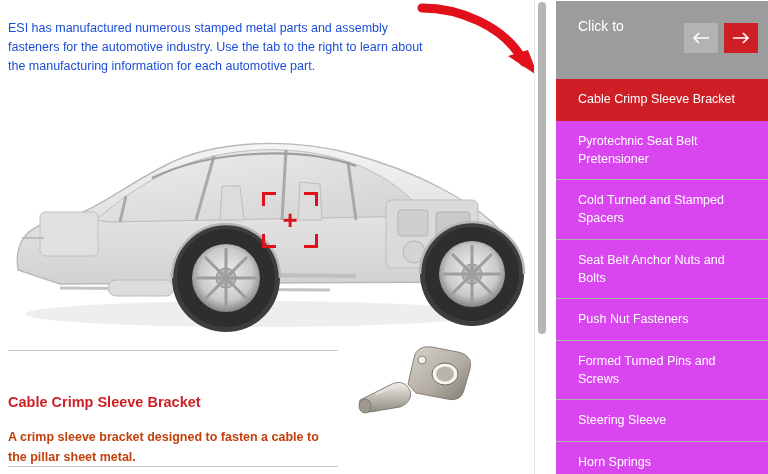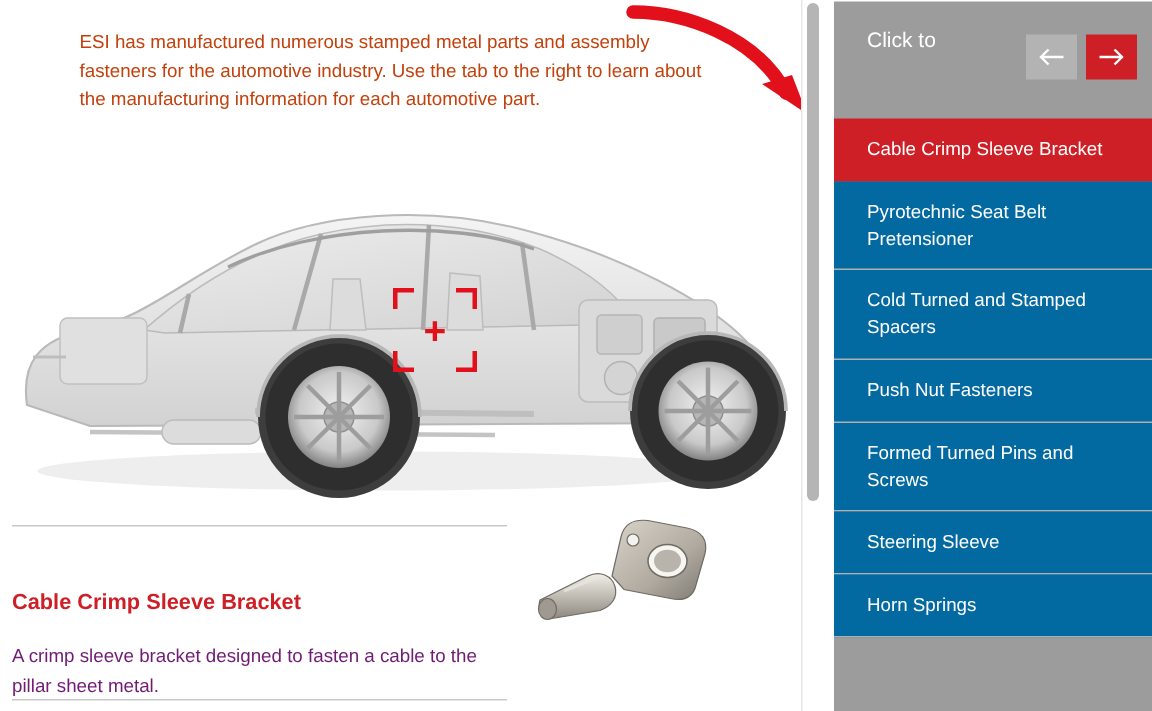--- a/index.html
+++ b/index.html
@@ -23,22 +23,21 @@
     width: 540px; height: 474px;
     background: #ffffff;
     overflow: hidden;
   }
   .intro {
     position: absolute;
     left: 8px; top: 6px;
     width: 420px;
     font-size: 12.5px;
     line-height: 1.55;
-    color: #c2410c;
-    margin-left: 45px;
+    color: #1d4ed8;
   }
 
   
   .car-stage {
     position: absolute;
     left: 0; top: 92px;
     width: 540px; height: 248px;
   }
   .car-svg { display: block; }
 
@@ -92,21 +91,22 @@
     font-size: 14.5px;
     font-weight: 700;
     color: #cf1f26;
   }
   .part-desc {
     position: absolute;
     left: 8px; top: 414px;
     width: 318px;
     font-size: 12.5px;
     line-height: 1.6;
-    color: #701a75;
+    color: #c2410c;
+    font-weight: bold;
   }
 
   
   .part-photo {
     position: absolute;
     left: 352px; top: 344px;
     width: 128px; height: 70px;
   }
 
   
@@ -166,21 +166,21 @@
     position: absolute;
     left: 0; top: 78px;
     width: 212px;
   }
   .part-item {
     padding: 11px 14px 11px 22px;
     font-size: 12.5px;
     line-height: 1.45;
     color: #ffffff;
     border-bottom: 1px solid #b0b0b0;
-    background: #0369a1;
+    background: #d946ef;
     cursor: pointer;
     min-height: 42px;
   }
   .part-item.active {
     background: #cf1f26;
     border-bottom: 1px solid #cf1f26;
   }
 </style>
 </head>
 <body>
@@ -340,20 +340,21 @@
             <path d="M1 6 L 16 6 M 11 1 L 16 6 L 11 11" stroke="#ffffff" stroke-width="1.6" fill="none"></path>
           </svg>
         </div>
       </div>
     </div>
 
     <div class="part-list">
       <div class="part-item active">Cable Crimp Sleeve Bracket</div>
       <div class="part-item">Pyrotechnic Seat Belt Pretensioner</div>
       <div class="part-item">Cold Turned and Stamped Spacers</div>
+      <div class="part-item">Seat Belt Anchor Nuts and Bolts</div>
       <div class="part-item">Push Nut Fasteners</div>
       <div class="part-item">Formed Turned Pins and Screws</div>
       <div class="part-item">Steering Sleeve</div>
       <div class="part-item">Horn Springs</div>
     </div>
   </aside>
 
 </div>
 
 </body></html>

